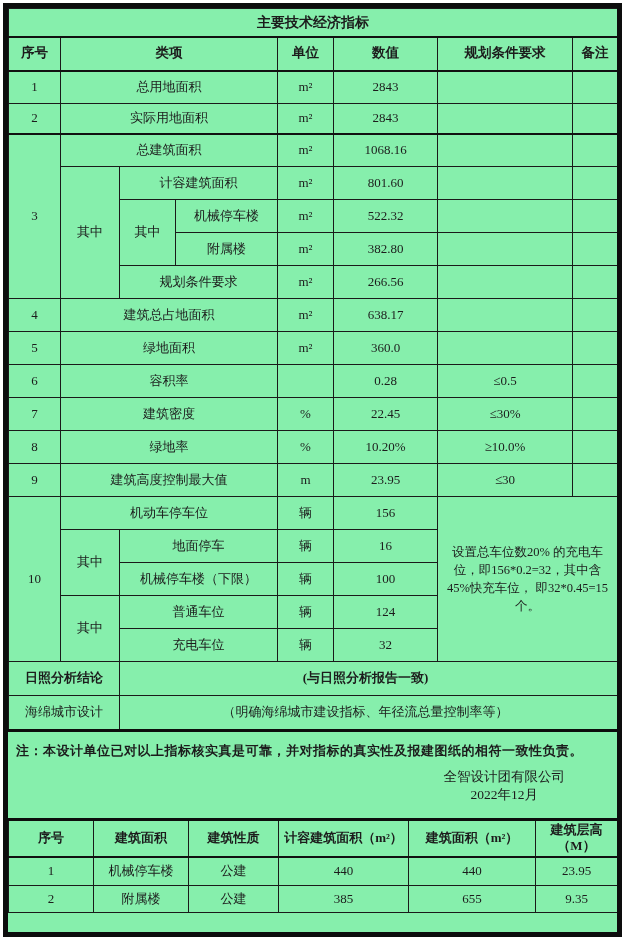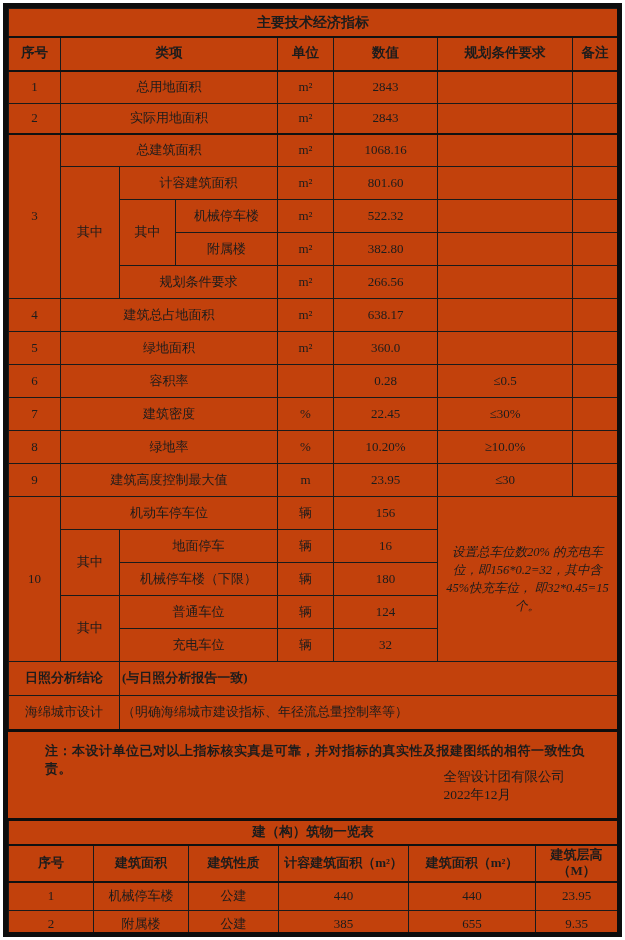--- a/index.html
+++ b/index.html
@@ -6,21 +6,21 @@
   html, body {
     width: 625px; height: 940px;
     background: #ffffff;
     font-family: "Liberation Serif", "DejaVu Serif", serif;
     color: #1c1c1c;
   }
   .sheet {
     width: 619px; height: 934px;
     margin: 3px;
     border: 5px solid #0d0d0d;
-    background: #c2410c;
+    background: #86efac;
     overflow: hidden;
   }
   table {
     border-collapse: collapse;
     table-layout: fixed;
     width: 609px;
   }
   td {
     border: 1px solid #1a1a1a;
     text-align: center;
@@ -44,42 +44,40 @@
   tr.rh-head   { height: 34px; }
   tr.rh-33     { height: 33px; }
   tr.rh-30     { height: 30px; }
   tr.rh-34     { height: 34px; font-weight: bold; }
   tr.rh-35     { height: 35px; }
   .thick-bottom td { border-bottom: 2px solid #111; }
   .remark-cell {
     font-size: 12.5px;
     padding: 4px 6px;
     line-height: 1.45;
-    font-style: italic;
   }
   .right-cell {
-    text-align: left;
+    text-align: center;
     padding-right: 8px;
   }
   
   .note-area {
     height: 86px;
     padding: 10px 10px 0 8px;
     position: relative;
   }
   .note-text {
     font-size: 13px;
     font-weight: bold;
     letter-spacing: 0.5px;
-    margin-left: 29px;
   }
   .signature {
     position: absolute;
     right: 52px; top: 36px;
-    text-align: left;
+    text-align: center;
     font-size: 13.5px;
     line-height: 1.35;
   }
   
   .list-table { border-top: 3px solid #0d0d0d; }
   .list-table tr.h-title td { font-weight: bold; font-size: 13.5px; border-bottom: 2px solid #111; }
   .list-table tr.h-head td  { font-weight: bold; font-size: 13px; border-bottom: 2px solid #111; }
   tr.rh-25 { height: 25px; }
   tr.rh-37 { height: 37px; }
   tr.rh-29 { height: 29px; }
@@ -231,21 +229,21 @@
     </tr>
     <tr class="rh-33">
       <td rowspan="2">其中</td>
       <td colspan="2">地面停车</td>
       <td>辆</td>
       <td>16</td>
     </tr>
     <tr class="rh-33">
       <td colspan="2">机械停车楼（下限）</td>
       <td>辆</td>
-      <td>180</td>
+      <td>100</td>
     </tr>
     <tr class="rh-33">
       <td rowspan="2">其中</td>
       <td colspan="2">普通车位</td>
       <td>辆</td>
       <td>124</td>
     </tr>
     <tr class="rh-33">
       <td colspan="2">充电车位</td>
       <td>辆</td>
@@ -274,23 +272,20 @@
   <table class="list-table">
     <colgroup>
       <col style="width:85px">
         <col style="width:95px">
         <col style="width:90px">
       <col style="width:130px">
         <col style="width:127px">
         <col style="width:82px">
     </colgroup>
     <tbody>
-        <tr class="h-title rh-25">
-      <td colspan="6">建（构）筑物一览表</td>
-    </tr>
     <tr class="h-head rh-37">
       <td>序号</td>
       <td>建筑面积</td>
       <td>建筑性质</td>
       <td>计容建筑面积（m²）</td>
       <td>建筑面积（m²）</td>
       <td>建筑层高（M）</td>
     </tr>
     <tr class="rh-29">
       <td>1</td>

